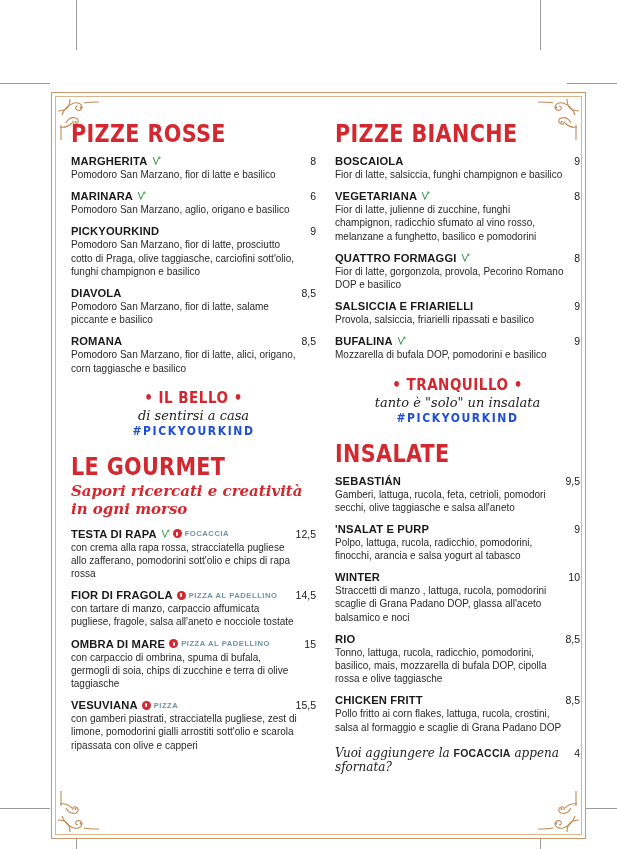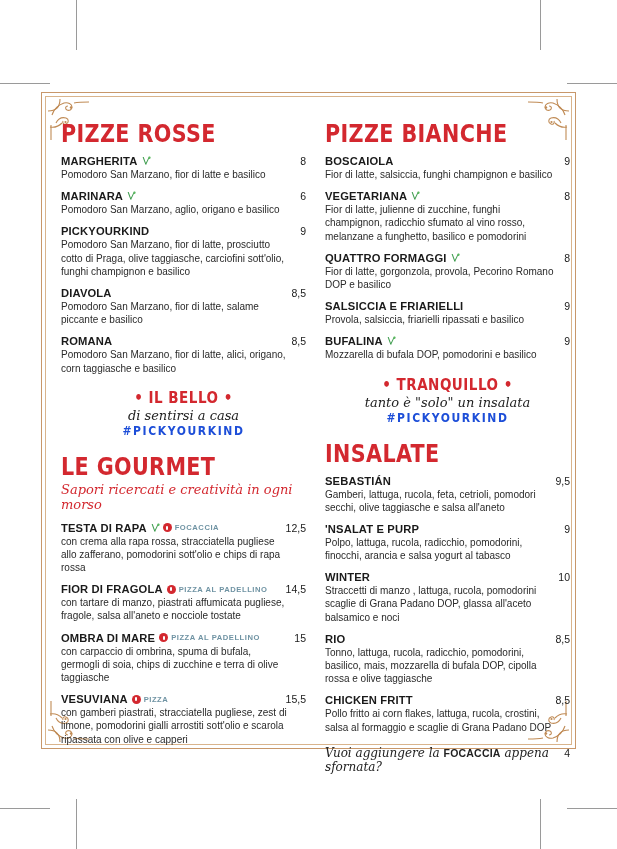--- a/index.html
+++ b/index.html
@@ -6,42 +6,42 @@
   body{width:617px;height:849px;position:relative;overflow:hidden;
        font-family:"Liberation Sans","DejaVu Sans",sans-serif;
        -webkit-font-smoothing:antialiased;}
 
   
   .crop{position:absolute;background:#9a9a9a;}
   .crop.v{width:1px;height:50px;}
   .crop.h{height:1px;width:50px;}
 
   
-  #frame{position:absolute;left:41px;top:92px;width:535px;height:657px;
+  #frame{position:absolute;left:51px;top:92px;width:535px;height:747px;
          border:1.5px solid #c8976a;background:#fff;box-sizing:border-box;}
   #frame:before{content:"";position:absolute;left:3px;top:3px;right:3px;bottom:3px;
          border:1px solid #d9b48c;pointer-events:none;}
   .corner{position:absolute;width:46px;height:46px;color:#c08b55;pointer-events:none;}
   .corner svg{width:100%;height:100%;display:block;}
   .c-tl{left:4px;top:4px;}
   .c-tr{right:4px;top:4px;transform:scaleX(-1);}
   .c-bl{left:4px;bottom:4px;transform:scaleY(-1);}
   .c-br{right:4px;bottom:4px;transform:scale(-1,-1);}
 
   
   #cols{position:absolute;left:19px;top:28px;right:19px;bottom:10px;display:flex;gap:19px;}
   .col{width:245px;flex:0 0 245px;}
 
   
   .sec-title{color:#d3282f;font-weight:bold;font-size:25px;line-height:1;
       letter-spacing:.4px;margin:0 0 9px 0;
       font-family:"DejaVu Sans Condensed","Liberation Sans Narrow","Liberation Sans",sans-serif;
       transform:scaleX(.92);transform-origin:left center;white-space:nowrap;}
-  .sec-sub{color:#d3282f;font-style:italic;font-size:13px;margin:-6px 0 10px 0;
-      font-family:"DejaVu Serif","Liberation Serif",serif;font-weight:normal;}
+  .sec-sub{color:#d3282f;font-style:italic;font-size:15px;margin:-6px 0 10px 0;
+      font-family:"DejaVu Serif","Liberation Serif",serif;font-weight:bold;}
 
   
   .item{margin-bottom:9px;}
   .item-head{display:flex;align-items:center;}
   .item-name{font-weight:bold;font-size:11.2px;color:#1a1a1a;letter-spacing:.15px;
       white-space:nowrap;}
   .tags{display:flex;align-items:center;gap:3px;margin-left:4px;flex:1 1 auto;min-width:0;}
   .price{font-size:10.5px;color:#1a1a1a;margin-left:6px;white-space:nowrap;}
   .desc{font-size:10px;line-height:1.32;color:#2a2a2a;margin-top:1px;padding-right:16px;}
 
@@ -240,21 +240,21 @@
             <div class="item-head">
               <span class="item-name">FIOR DI FRAGOLA</span>
               <span class="tags">
                 <span class="badge">
                   <i></i>
                 </span>
                 <span class="tag-label">PIZZA AL PADELLINO</span>
               </span>
               <span class="price">14,5</span>
             </div>
-            <div class="desc">con tartare di manzo, piastrati affumicata pugliese, fragole, salsa all'aneto e nocciole tostate</div>
+            <div class="desc">con tartare di manzo, carpaccio affumicata pugliese, fragole, salsa all'aneto e nocciole tostate</div>
           </div>
           <div class="item">
             <div class="item-head">
               <span class="item-name">OMBRA DI MARE</span>
               <span class="tags">
                 <span class="badge">
                   <i></i>
                 </span>
                 <span class="tag-label">PIZZA AL PADELLINO</span>
               </span>

